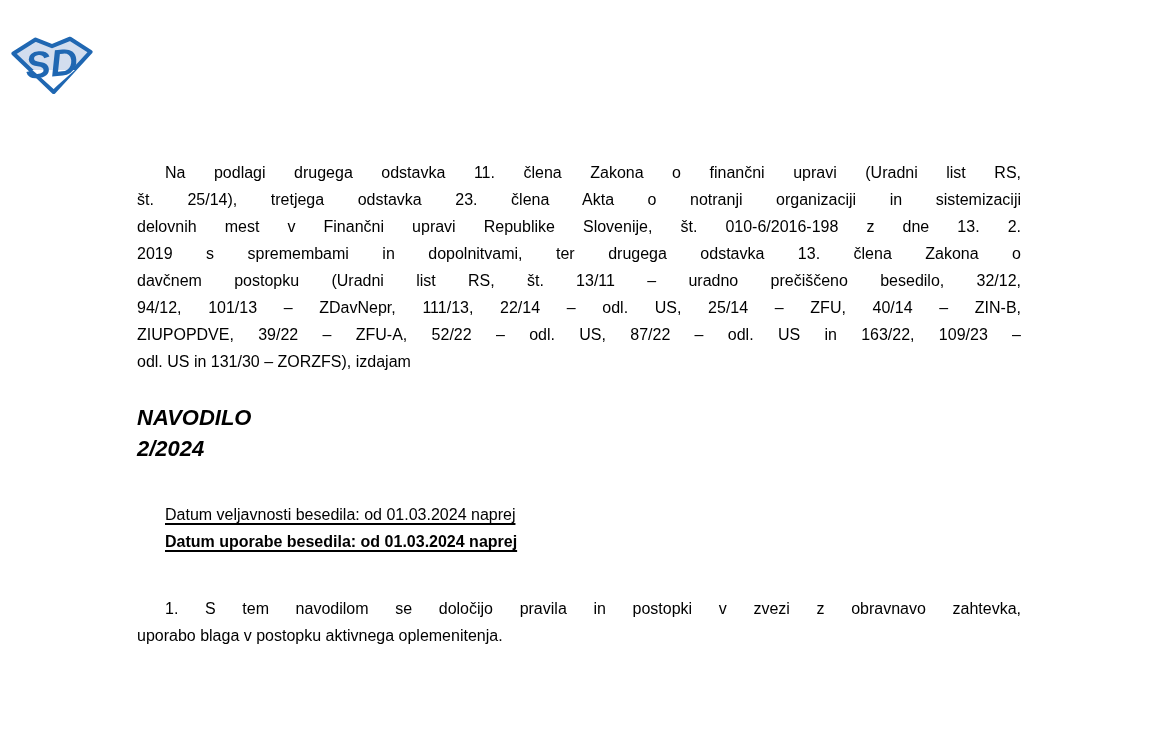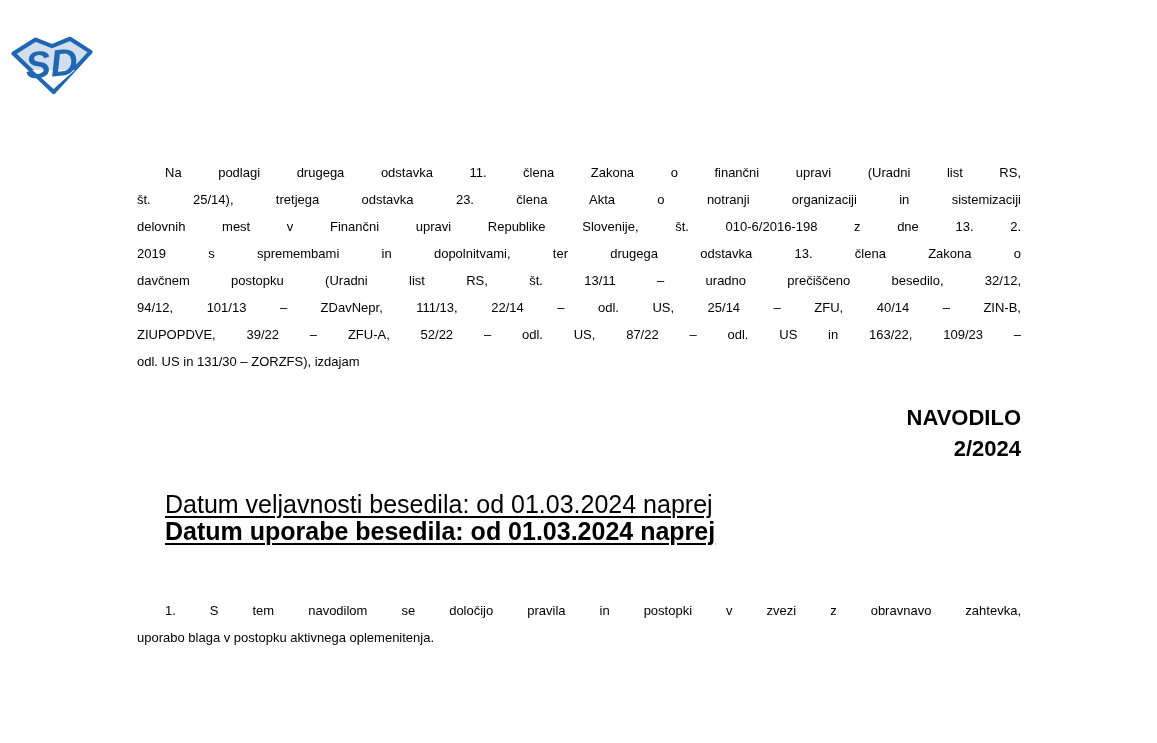--- a/index.html
+++ b/index.html
@@ -19,46 +19,47 @@
     width: 82px;
     height: 58px;
   }
   .doc {
     position: absolute;
     left: 137px;
     top: 159px;
     width: 884px;
   }
   .para {
-    font-size: 13px;
+    font-size: 16px;
     line-height: 27px;
   }
   .jline { text-align: justify; text-align-last: justify; }
   .jline.lastline { text-align-last: left; }
   .indent { text-indent: 28px; }
   .title {
     margin-top: 27px;
     font-size: 22px;
     font-weight: bold;
     line-height: 31px;
-    text-align: right;
+    text-align: left;
+    font-style: italic;
   }
   .dates {
-    margin-top: 27px;
+    margin-top: 37px;
     margin-left: 28px;
-    font-size: 25px;
+    font-size: 16px;
     line-height: 27px;
   }
   .date-line {
     text-decoration: underline;
     text-decoration-thickness: 2px;
     text-underline-offset: 3px;
   }
   .date-line.bold { font-weight: bold; }
-  .body2 { margin-top: 52px; }
+  .body2 { margin-top: 40px; }
 </style>
 </head>
 <body>
 
 <div class="page">
 
   <svg class="logo" viewBox="0 0 100 70" aria-hidden="true">
     <polygon points="3,21 30,4 50,12 72,3 97,19 52,68" fill="#d2ddee" stroke="#1f67b2" stroke-width="5" stroke-linejoin="round"></polygon>
     <polygon points="26,41 78,41 52,64" fill="#ffffff"></polygon>
     <text x="50" y="49" text-anchor="middle" font-size="46" font-weight="bold" font-style="italic" fill="#1f67b2" transform="rotate(-5 50 40)" font-family="Liberation Sans, DejaVu Sans, sans-serif">SD</text>

